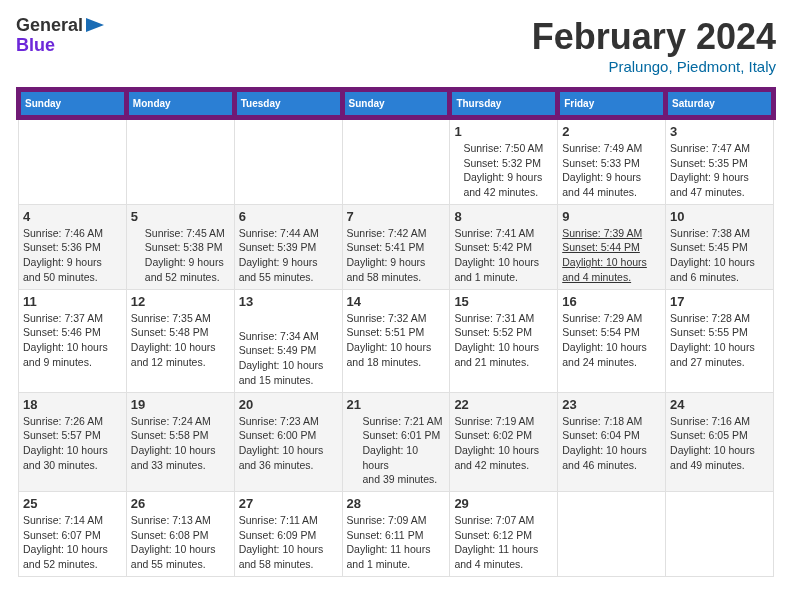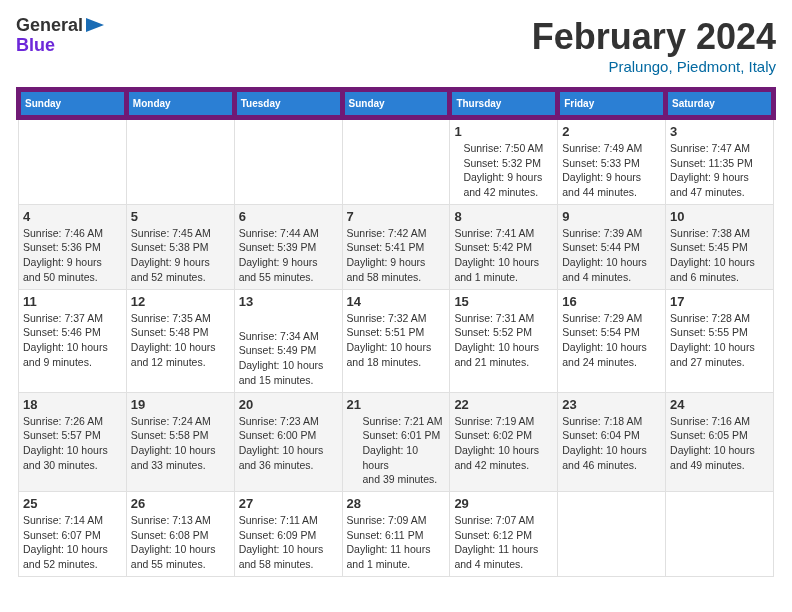--- a/index.html
+++ b/index.html
@@ -153,36 +153,36 @@
         <td>
           <span class="day-num">2</span>
           <div class="cell-content" style="white-space: pre-line;">Sunrise: 7:49 AM
 Sunset: 5:33 PM
 Daylight: 9 hours
 and 44 minutes.</div>
         </td>
         <td>
           <span class="day-num">3</span>
           <div class="cell-content" style="white-space: pre-line;">Sunrise: 7:47 AM
-Sunset: 11:35 PM
+Sunset: 5:35 PM
 Daylight: 9 hours
 and 47 minutes.</div>
         </td>
       </tr>
       <tr>
         <td>
           <span class="day-num">4</span>
           <div class="cell-content" style="white-space: pre-line;">Sunrise: 7:46 AM
 Sunset: 5:36 PM
 Daylight: 9 hours
 and 50 minutes.</div>
         </td>
         <td>
           <span class="day-num">5</span>
-          <div class="cell-content" style="white-space: pre-line;">Sunrise: 7:45 AM
+          <div class="cell-content" style="white-space: pre-line; margin-left: 14px;">Sunrise: 7:45 AM
 Sunset: 5:38 PM
 Daylight: 9 hours
 and 52 minutes.</div>
         </td>
         <td>
           <span class="day-num">6</span>
           <div class="cell-content" style="white-space: pre-line;">Sunrise: 7:44 AM
 Sunset: 5:39 PM
 Daylight: 9 hours
 and 55 minutes.</div>
@@ -196,21 +196,21 @@
         </td>
         <td>
           <span class="day-num">8</span>
           <div class="cell-content" style="white-space: pre-line;">Sunrise: 7:41 AM
 Sunset: 5:42 PM
 Daylight: 10 hours
 and 1 minute.</div>
         </td>
         <td>
           <span class="day-num">9</span>
-          <div class="cell-content" style="white-space: pre-line;">Sunrise: 7:39 AM
+          <div class="cell-content" style="white-space: pre-line; text-decoration: underline;">Sunrise: 7:39 AM
 Sunset: 5:44 PM
 Daylight: 10 hours
 and 4 minutes.</div>
         </td>
         <td>
           <span class="day-num">10</span>
           <div class="cell-content" style="white-space: pre-line;">Sunrise: 7:38 AM
 Sunset: 5:45 PM
 Daylight: 10 hours
 and 6 minutes.</div>

